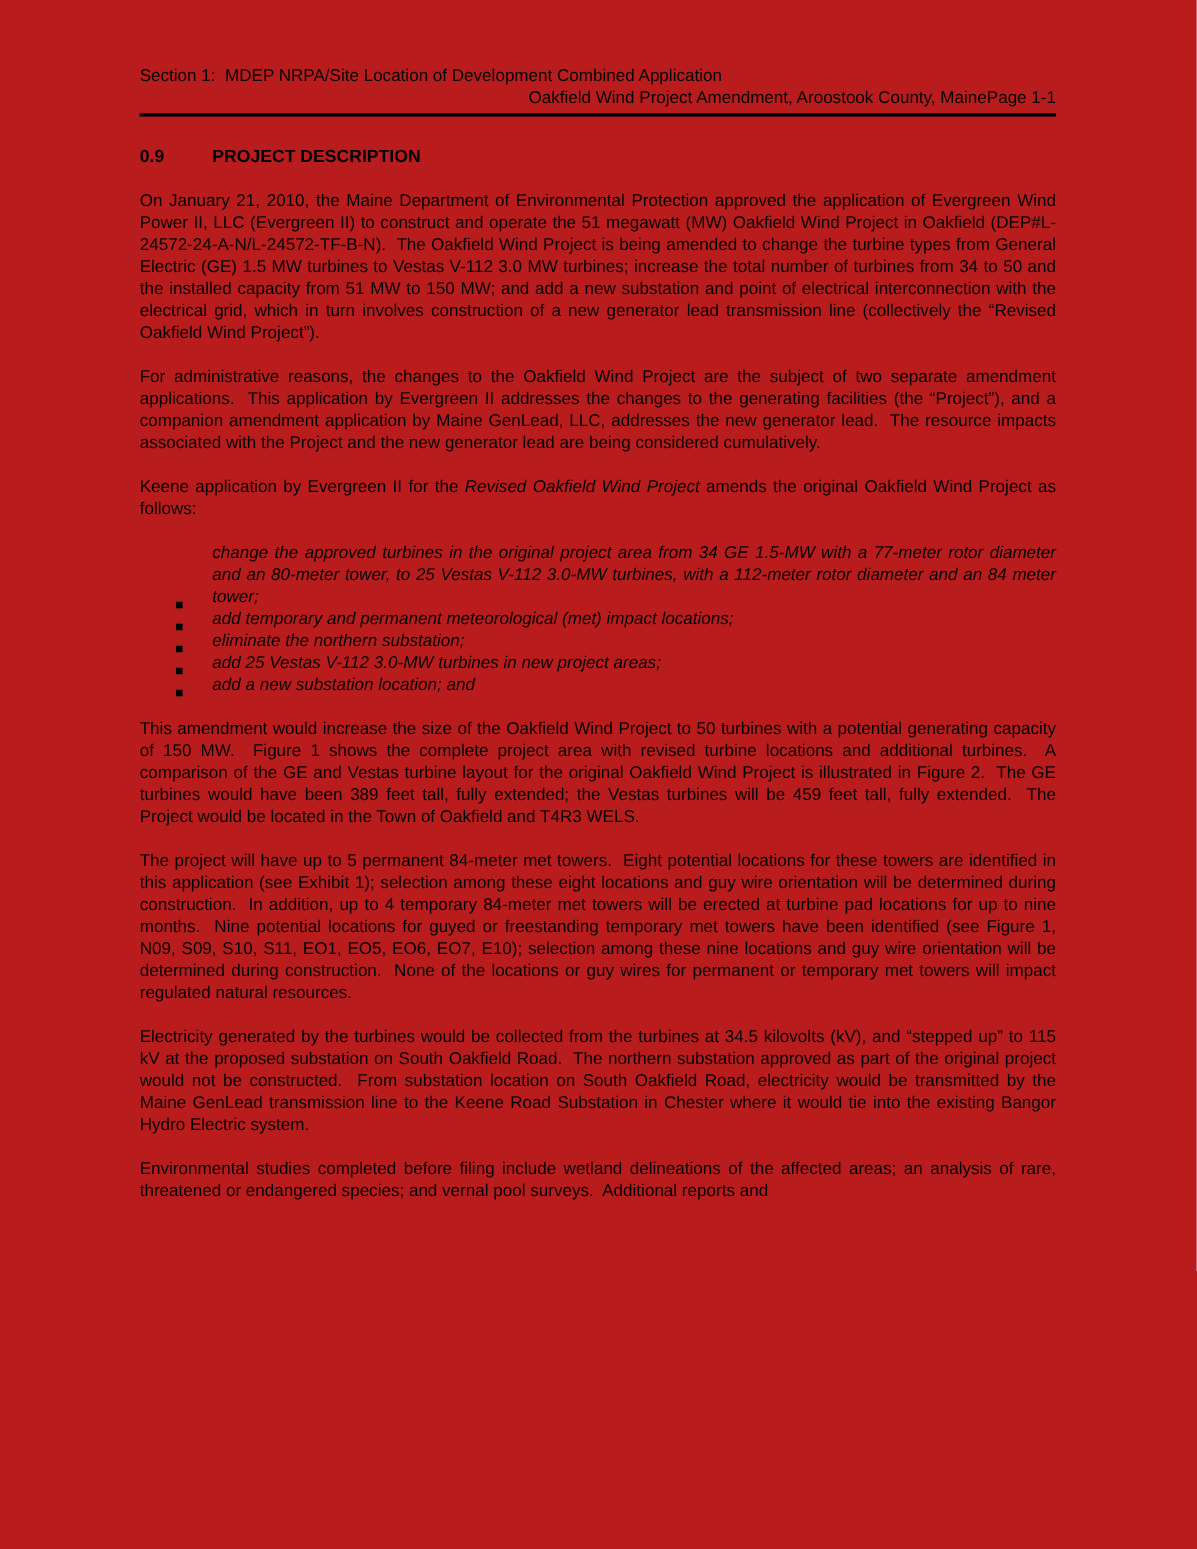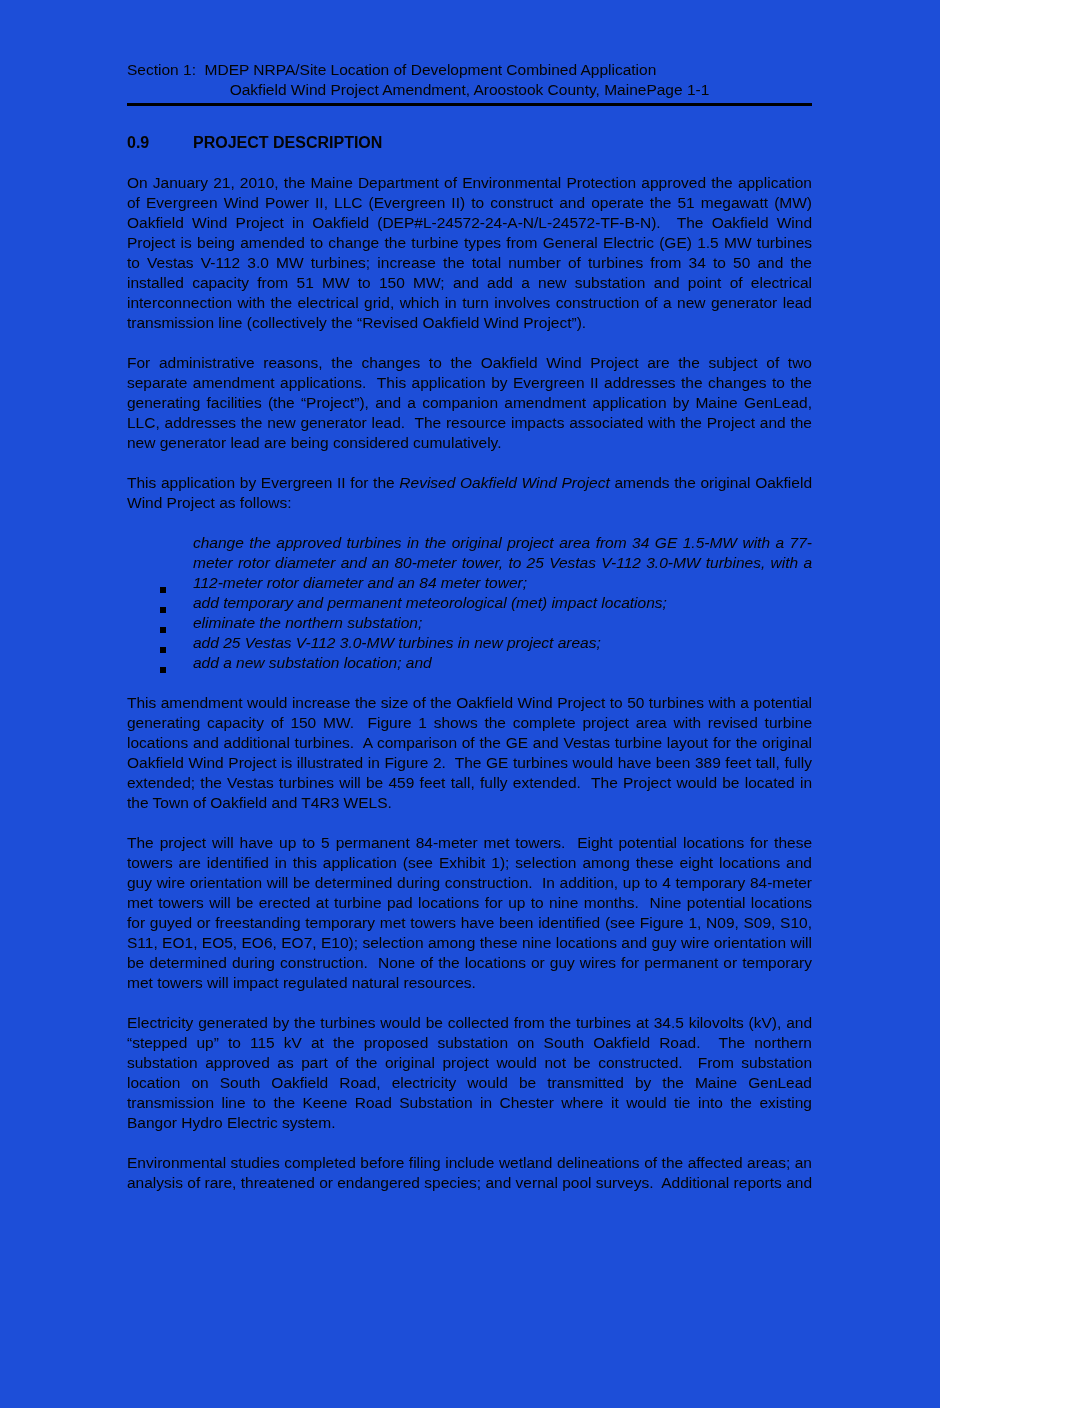--- a/index.html
+++ b/index.html
@@ -2,37 +2,37 @@
 <html><head>
 <meta charset="utf-8">
 <style>
   html, body {
     margin: 0;
     padding: 0;
     background: #ffffff;
   }
   .page {
     position: relative;
-    width: 940px;
+    width: 1088px;
     height: 1408px;
-    background: #1d4ed8;
+    background: #b91c1c;
     box-sizing: border-box;
     padding: 60px 128px 40px 127px;
     font-family: "Liberation Sans", sans-serif;
     font-size: 15.5px;
     line-height: 20px;
     color: #040404;
     overflow: hidden;
   }
   .hdr-line1 {
     white-space: pre-wrap;
   }
   .hdr-line2 {
     display: flex;
-    justify-content: center;
+    justify-content: flex-end;
     white-space: pre-wrap;
   }
   .rule {
     border-bottom: 3px solid #000;
     margin-top: 3px;
     width: 100%;
     height: 0;
   }
   .section-heading {
     display: flex;
@@ -95,21 +95,21 @@
 
   <h1 class="section-heading">
     <span class="num">0.9</span>
     <span class="title">PROJECT DESCRIPTION</span>
   </h1>
 
   <p class="body-para">On January 21, 2010, the Maine Department of Environmental Protection approved the application of Evergreen Wind Power II, LLC (Evergreen II) to construct and operate the 51 megawatt (MW) Oakfield Wind Project in Oakfield (DEP#L-24572-24-A-N/L-24572-TF-B-N).  The Oakfield Wind Project is being amended to change the turbine types from General Electric (GE) 1.5 MW turbines to Vestas V-112 3.0 MW turbines; increase the total number of turbines from 34 to 50 and the installed capacity from 51 MW to 150 MW; and add a new substation and point of electrical interconnection with the electrical grid, which in turn involves construction of a new generator lead transmission line (collectively the “Revised Oakfield Wind Project”).</p>
 
   <p class="body-para">For administrative reasons, the changes to the Oakfield Wind Project are the subject of two separate amendment applications.  This application by Evergreen II addresses the changes to the generating facilities (the “Project”), and a companion amendment application by Maine GenLead, LLC, addresses the new generator lead.  The resource impacts associated with the Project and the new generator lead are being considered cumulatively.</p>
 
-  <p class="body-para"><span>This application by Evergreen II for the </span><em>Revised Oakfield Wind Project</em><span> amends the original Oakfield Wind Project as follows:</span></p>
+  <p class="body-para"><span>Keene application by Evergreen II for the </span><em>Revised Oakfield Wind Project</em><span> amends the original Oakfield Wind Project as follows:</span></p>
 
   <ul class="bullets">
     <li>
       <span class="marker"></span>
       <span class="btext">change the approved turbines in the original project area from 34 GE 1.5-MW with a 77-meter rotor diameter and an 80-meter tower, to 25 Vestas V-112 3.0-MW turbines, with a 112-meter rotor diameter and an 84 meter tower;</span>
     </li>
     <li>
       <span class="marker"></span>
       <span class="btext">add temporary and permanent meteorological (met) impact locations;</span>
     </li>

